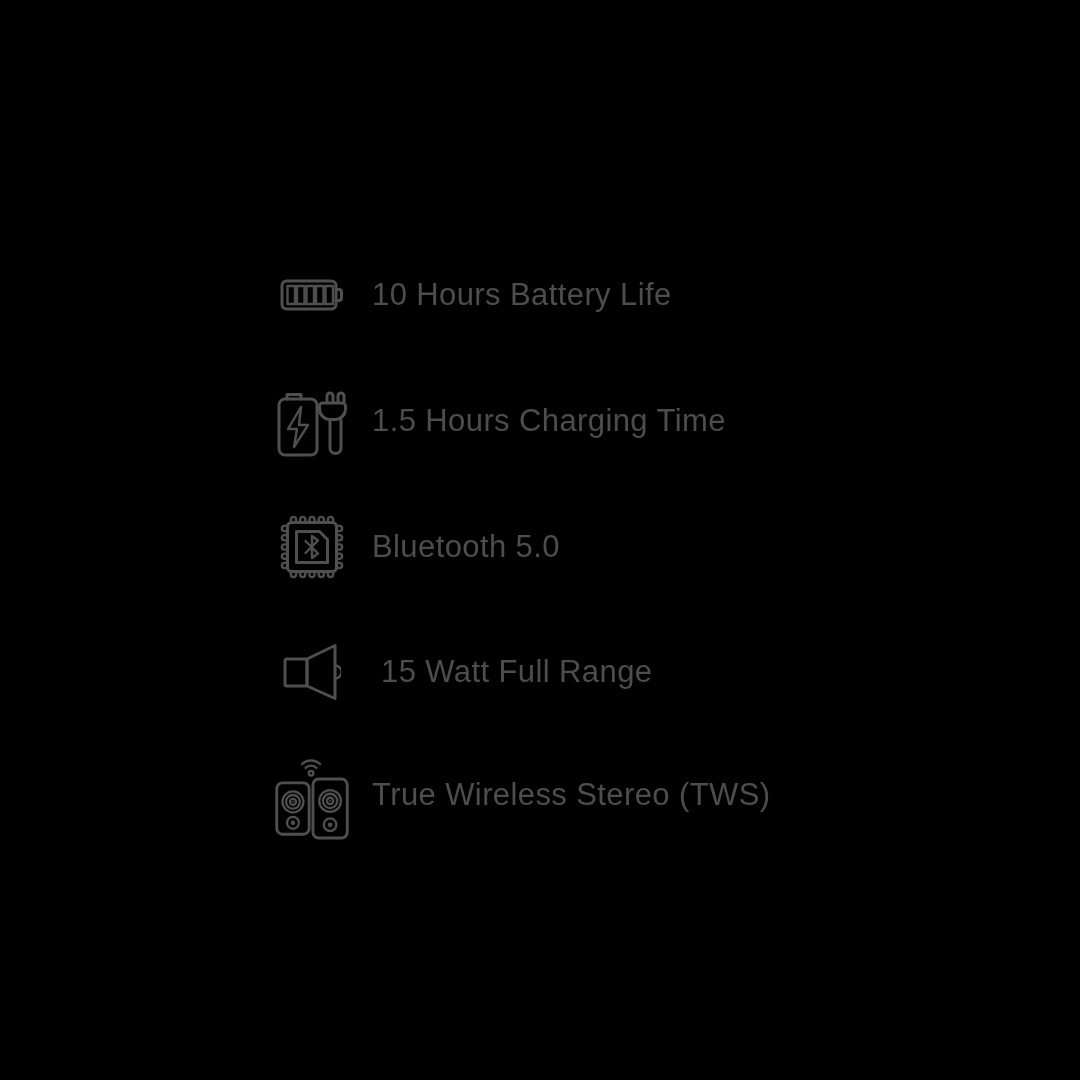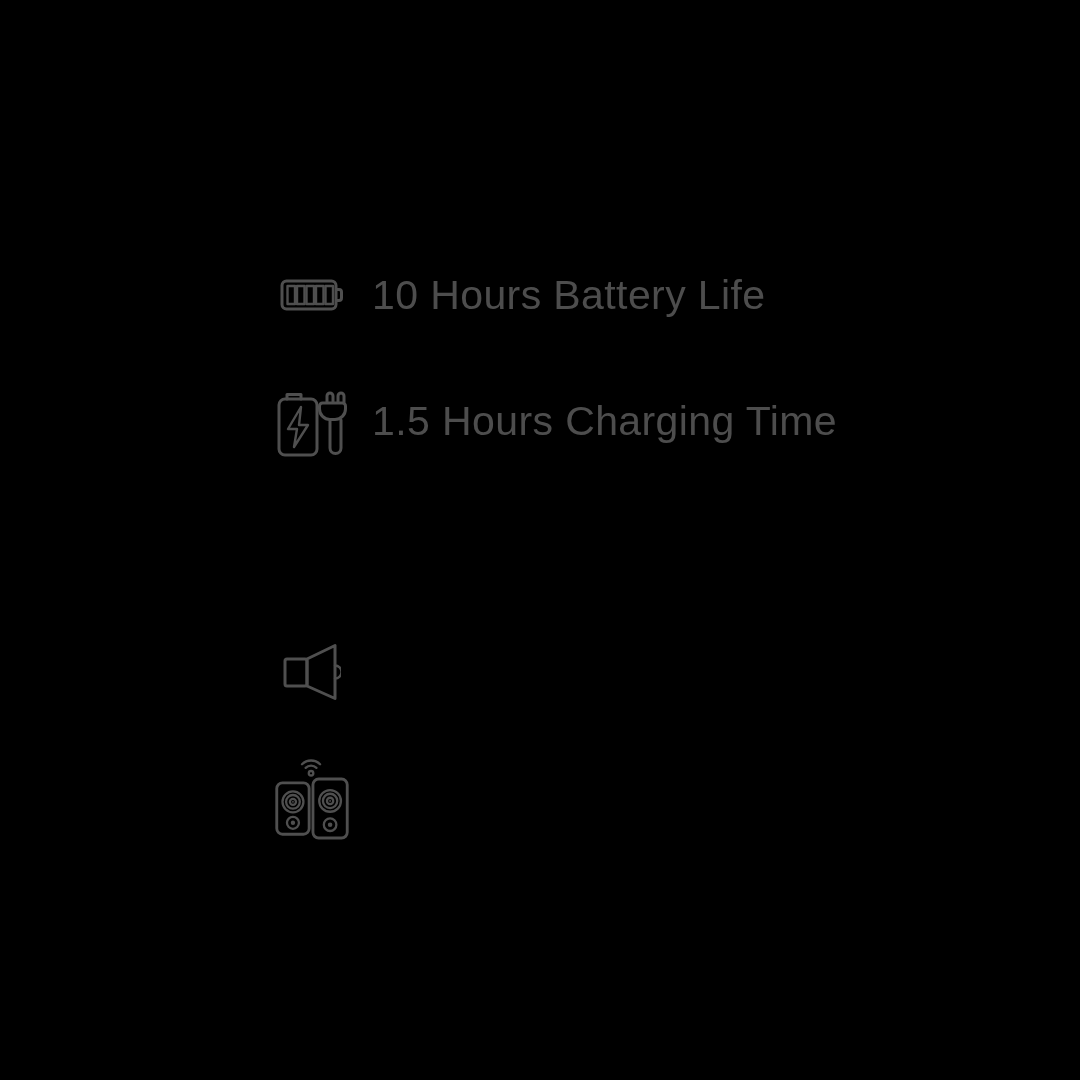--- a/index.html
+++ b/index.html
@@ -21,21 +21,21 @@
   .icon{
     width:80px;
     display:flex;
     justify-content:center;
     align-items:center;
     flex:0 0 80px;
   }
   .icon svg{display:block;}
   .label{
     margin-left:20px;
-    font-size:41px;
+    font-size:31px;
     letter-spacing:0.4px;
     color:#4d4d4d;
     white-space:pre;
   }
   .stroke{
     fill:none;
     stroke:#4f4f4f;
     stroke-width:3;
     stroke-linecap:round;
     stroke-linejoin:round;
@@ -72,29 +72,44 @@
         <path class="stroke thin" d="M27 22 L14 44 H23 L20 62 L34 40 H25 Z"></path>
         <path class="stroke" d="M53 17 v-6 a3 3 0 0 1 6 0 V17"></path>
         <path class="stroke" d="M64 17 v-6 a3 3 0 0 1 6 0 V17"></path>
         <path class="stroke" d="M48.5 18 h20 a3 3 0 0 1 3 3 v3 a10.5 10.5 0 0 1 -10.5 10.5 h-5 a10.5 10.5 0 0 1 -10.5 -10.5 v-3 a3 3 0 0 1 3 -3 z"></path>
         <path class="stroke" d="M56 35 V63 a5.5 5.5 0 0 0 11 0 V35"></path>
       </svg>
     </div>
     <div class="label">1.5 Hours Charging Time</div>
   </div>
 
+  <div class="row" style="top:505px">
+    <div class="icon">
+      <svg width="72" height="72" viewBox="0 0 72 72">
+        <rect class="stroke" x="11.5" y="11.5" width="49" height="49" rx="4"></rect>
+        <path class="stroke" d="M20.5 20.5 H43.5 L51.5 28.5 V51.5 H20.5 Z"></path>
+        <path class="stroke thin" d="M29.5 30 L42 42.5 L36 47 V25 L42 29.5 L29.5 42"></path>
+        <path class="stroke thin" d="M14.9 11.5 v-3 a2.6 2.6 0 0 1 5.2 0 v3 M24.15 11.5 v-3 a2.6 2.6 0 0 1 5.2 0 v3 M33.4 11.5 v-3 a2.6 2.6 0 0 1 5.2 0 v3 M42.65 11.5 v-3 a2.6 2.6 0 0 1 5.2 0 v3 M51.9 11.5 v-3 a2.6 2.6 0 0 1 5.2 0 v3"></path>
+        <path class="stroke thin" d="M14.9 60.5 v3 a2.6 2.6 0 0 0 5.2 0 v-3 M24.15 60.5 v3 a2.6 2.6 0 0 0 5.2 0 v-3 M33.4 60.5 v3 a2.6 2.6 0 0 0 5.2 0 v-3 M42.65 60.5 v3 a2.6 2.6 0 0 0 5.2 0 v-3 M51.9 60.5 v3 a2.6 2.6 0 0 0 5.2 0 v-3"></path>
+        <path class="stroke thin" d="M11.5 14.9 h-3 a2.6 2.6 0 0 0 0 5.2 h3 M11.5 24.15 h-3 a2.6 2.6 0 0 0 0 5.2 h3 M11.5 33.4 h-3 a2.6 2.6 0 0 0 0 5.2 h3 M11.5 42.65 h-3 a2.6 2.6 0 0 0 0 5.2 h3 M11.5 51.9 h-3 a2.6 2.6 0 0 0 0 5.2 h3"></path>
+        <path class="stroke thin" d="M60.5 14.9 h3 a2.6 2.6 0 0 1 0 5.2 h-3 M60.5 24.15 h3 a2.6 2.6 0 0 1 0 5.2 h-3 M60.5 33.4 h3 a2.6 2.6 0 0 1 0 5.2 h-3 M60.5 42.65 h3 a2.6 2.6 0 0 1 0 5.2 h-3 M60.5 51.9 h3 a2.6 2.6 0 0 1 0 5.2 h-3"></path>
+      </svg>
+    </div>
+    <div class="label">Bluetooth 5.0</div>
+  </div>
 
   <div class="row" style="top:630px">
     <div class="icon">
       <svg width="58" height="60" viewBox="0 0 58 60">
         <rect class="stroke" x="2" y="17" width="22" height="27" rx="2"></rect>
         <path class="stroke" d="M24 17 L52 3.5 V56.5 L24 44 Z"></path>
         <path class="stroke thin" d="M52 23.5 a6.5 6.5 0 0 1 0 13"></path>
       </svg>
     </div>
+    <div class="label"> 15 Watt Full Range</div>
   </div>
 
   <div class="row" style="top:753px">
     <div class="icon">
       <svg class="tws-shift" width="84" height="82" viewBox="0 0 84 82">
         <path class="stroke thin" d="M35.3 8.3 A8 8 0 0 1 46.7 8.3"></path>
         <path class="stroke thin" d="M31.5 4.5 A13.5 13.5 0 0 1 50.5 4.5"></path>
         <circle class="stroke thin" cx="41" cy="14" r="2.4"></circle>
         <rect class="stroke" x="5" y="24" width="34" height="54" rx="6"></rect>
         <rect class="stroke" x="43" y="20" width="36" height="62" rx="6"></rect>
@@ -105,15 +120,16 @@
         <circle class="stroke thin" cx="22" cy="66" r="6.3"></circle>
         <circle class="fillDot" cx="22" cy="66" r="2.3"></circle>
         <circle class="stroke thin" cx="61" cy="43" r="11.4"></circle>
         <circle class="stroke thin" cx="61" cy="43" r="7.5"></circle>
         <circle class="stroke thin" cx="61" cy="43" r="3.3"></circle>
         <circle class="fillDot" cx="61" cy="43" r="1"></circle>
         <circle class="stroke thin" cx="61" cy="68" r="6.6"></circle>
         <circle class="fillDot" cx="61" cy="68" r="2.4"></circle>
       </svg>
     </div>
+    <div class="label">True Wireless Stereo (TWS)</div>
   </div>
 
 </div>
 
 </body></html>

